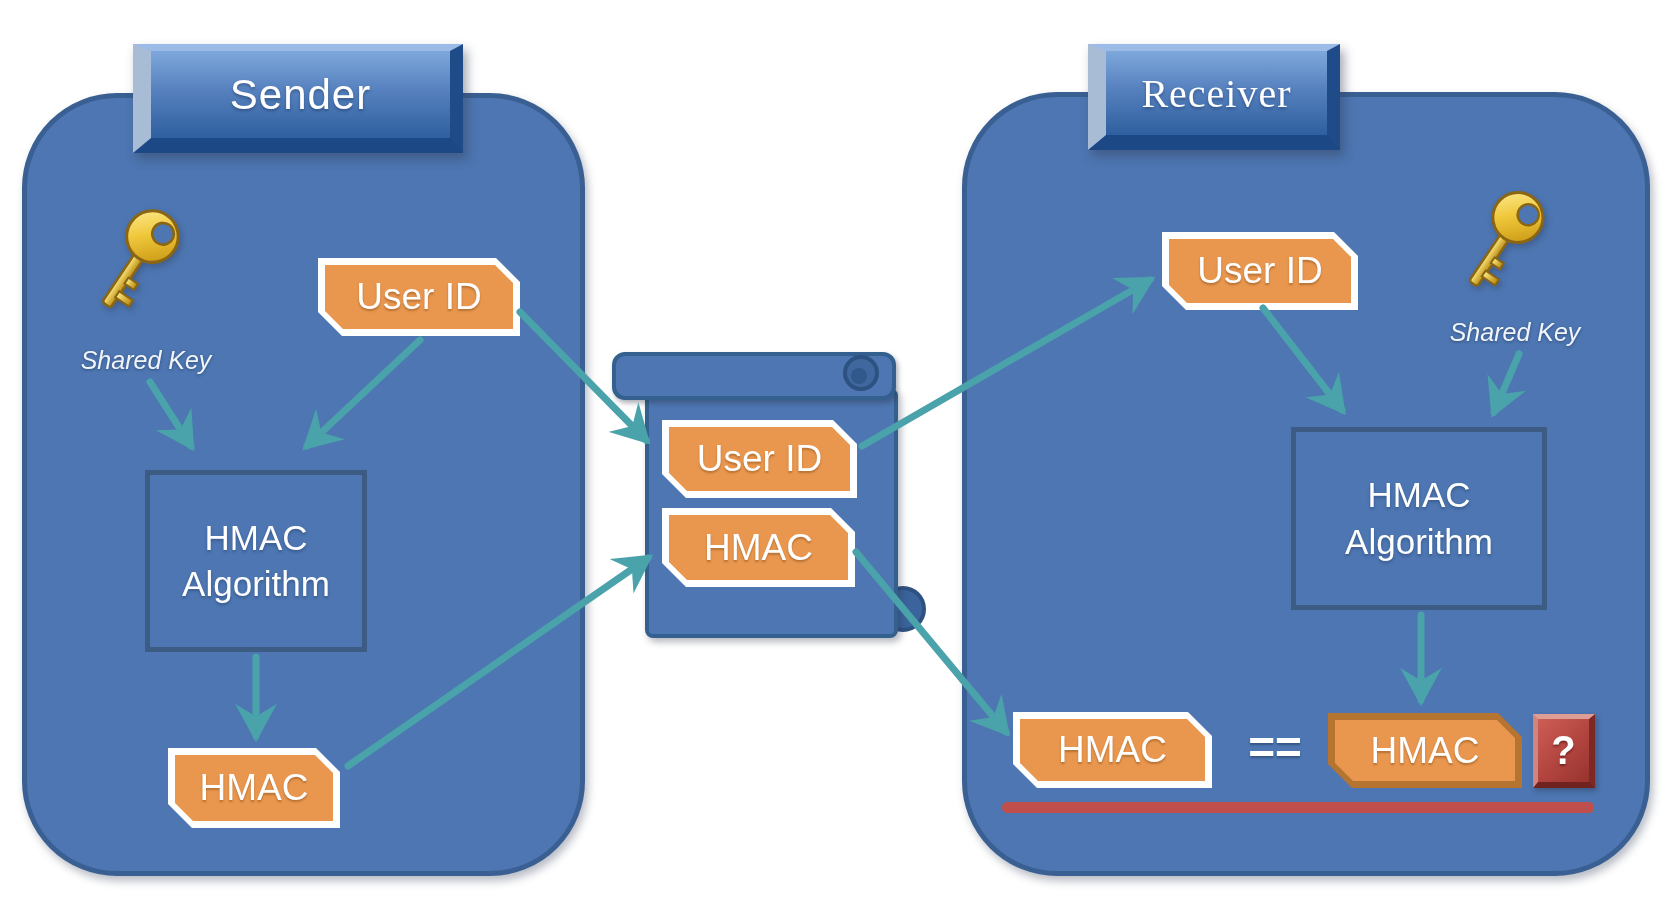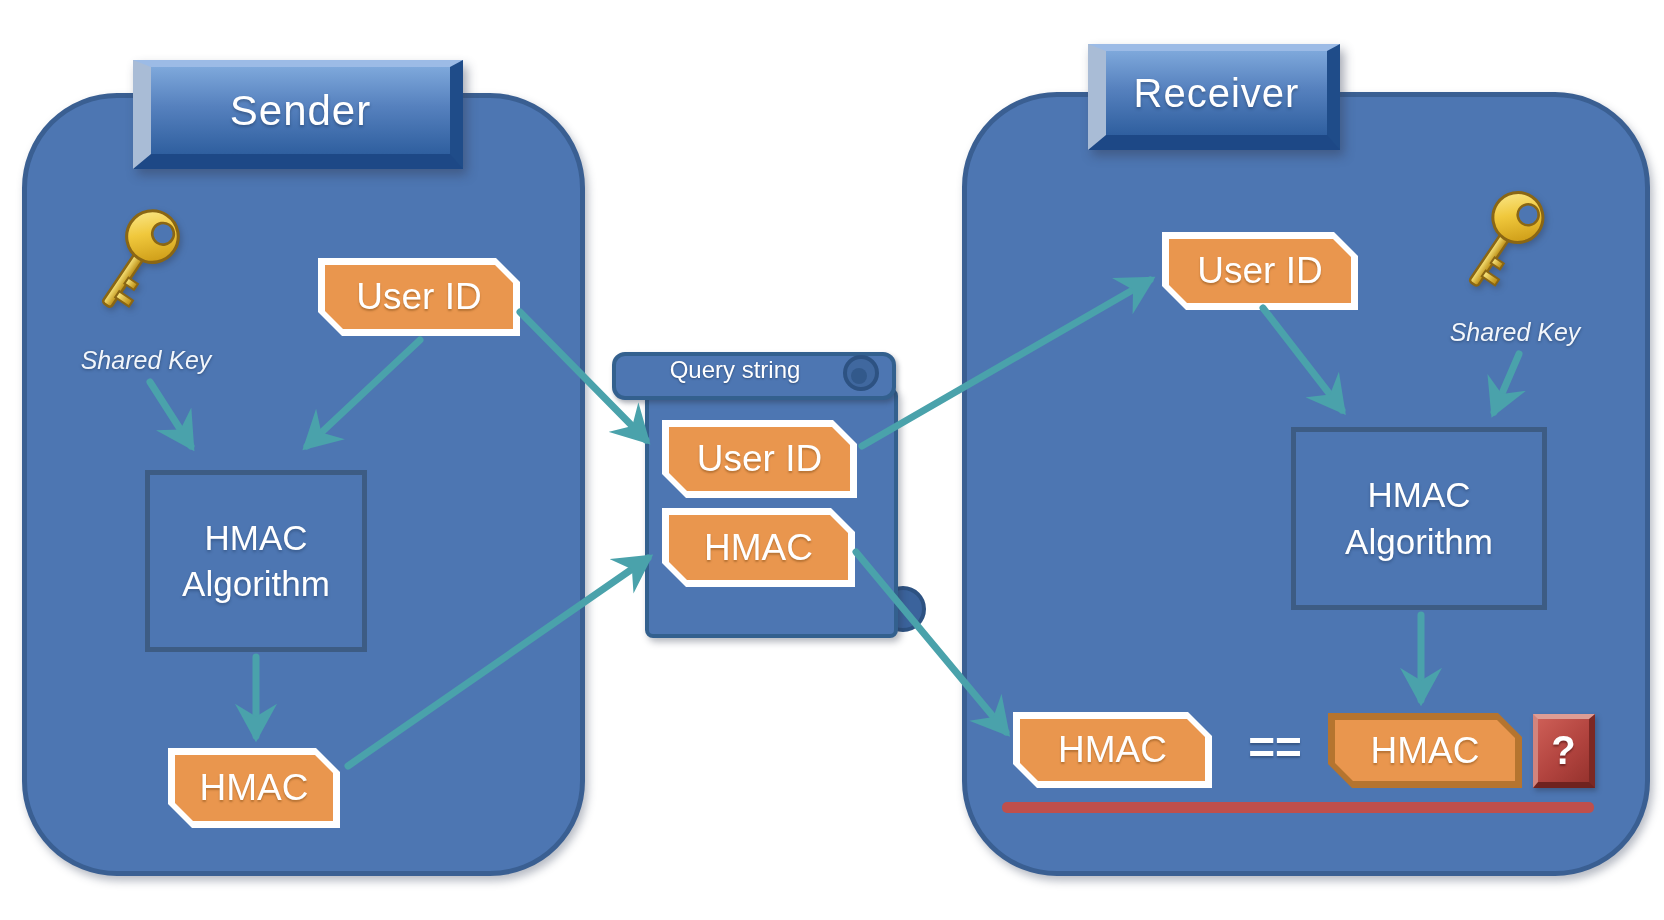--- a/index.html
+++ b/index.html
@@ -118,21 +118,21 @@
           <rect x="53" y="92" width="16" height="7" fill="url(#goldB)" stroke="#8a6614" stroke-width="2"></rect>
           <circle cx="50" cy="30" r="25" fill="url(#goldA)" stroke="#8a6614" stroke-width="3"></circle>
           <circle cx="57" cy="22" r="10.5" fill="#4d76b2" stroke="#8a6614" stroke-width="2.5"></circle>
         </g>
       </symbol>
     </defs>
   </svg>
 
   <div class="panel" style="left:22px;top:93px;width:553px;height:773px;"></div>
 
-  <div class="title3d" style="left:133px;top:60px;width:299px;height:87px;text-align:right;">
+  <div class="title3d" style="left:133px;top:44px;width:299px;height:87px;text-align:right;">
     <span>Sender</span>
   </div>
 
   <svg class="keysvg" style="left:82px;top:200px;" width="104" height="134" viewBox="0 0 100 130">
     <use href="#key-icon"></use>
   </svg>
   <div class="lbl" style="left:56px;top:346px;width:180px;font-size:25px;">Shared Key</div>
 
   <div class="tag white" style="left:318px;top:258px;width:202px;height:78px;">
     <div class="inner">
@@ -148,36 +148,35 @@
   <div class="tag white" style="left:168px;top:748px;width:172px;height:80px;">
     <div class="inner">
         <span>HMAC</span>
       </div>
   </div>
 
   <div class="scroll-bottom-curl"></div>
   <div class="scroll-body"></div>
   <div class="scroll-band"></div>
   <div class="scroll-band-curl"></div>
-  <div class="scroll-title">Query string</div>
 
   <div class="tag white" style="left:662px;top:420px;width:195px;height:78px;">
     <div class="inner">
         <span>User ID</span>
       </div>
   </div>
   <div class="tag white" style="left:662px;top:508px;width:193px;height:79px;">
     <div class="inner">
         <span>HMAC</span>
       </div>
   </div>
 
   <div class="panel" style="left:962px;top:92px;width:678px;height:774px;"></div>
 
-  <div class="title3d" style="left:1088px;top:44px;width:221px;height:84px;">
+  <div class="title3d" style="left:1088px;top:44px;width:221px;height:84px;font-family:Liberation Serif, serif;">
     <span style="font-size:40px;">Receiver</span>
   </div>
 
   <div class="tag white" style="left:1162px;top:232px;width:196px;height:78px;">
     <div class="inner">
         <span>User ID</span>
       </div>
   </div>
 
   <svg class="keysvg" style="left:1448px;top:182px;" width="104" height="130" viewBox="0 0 100 130">

